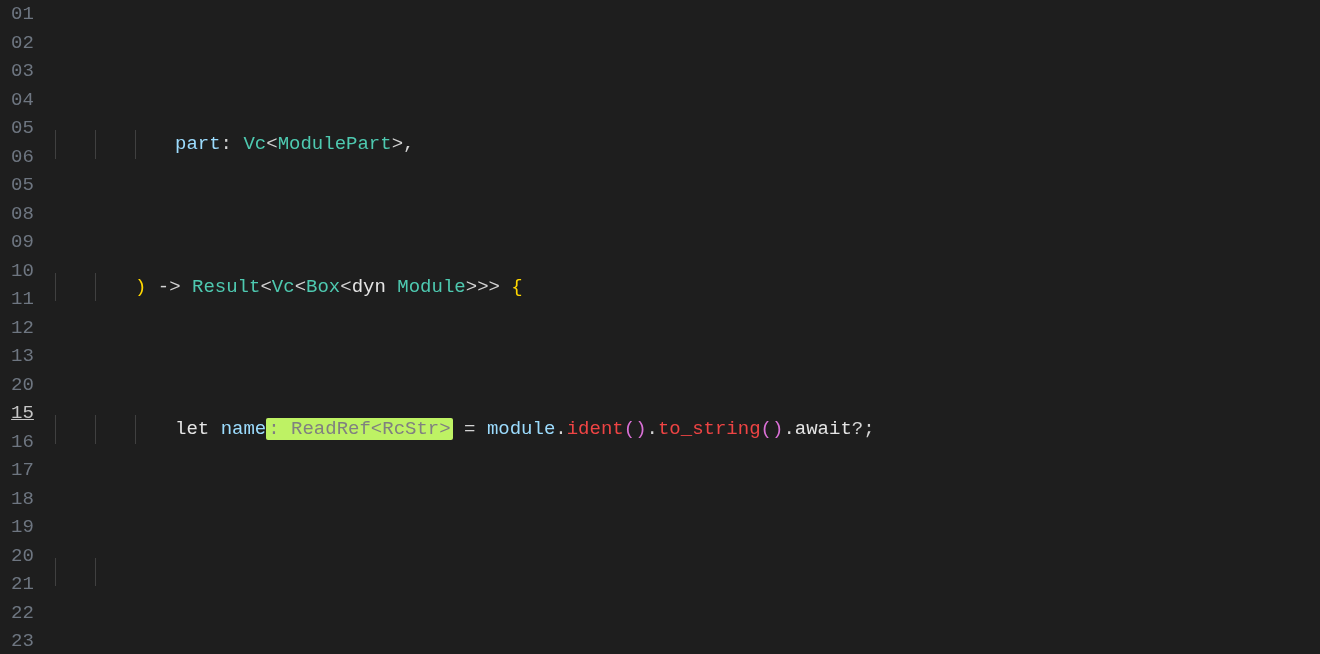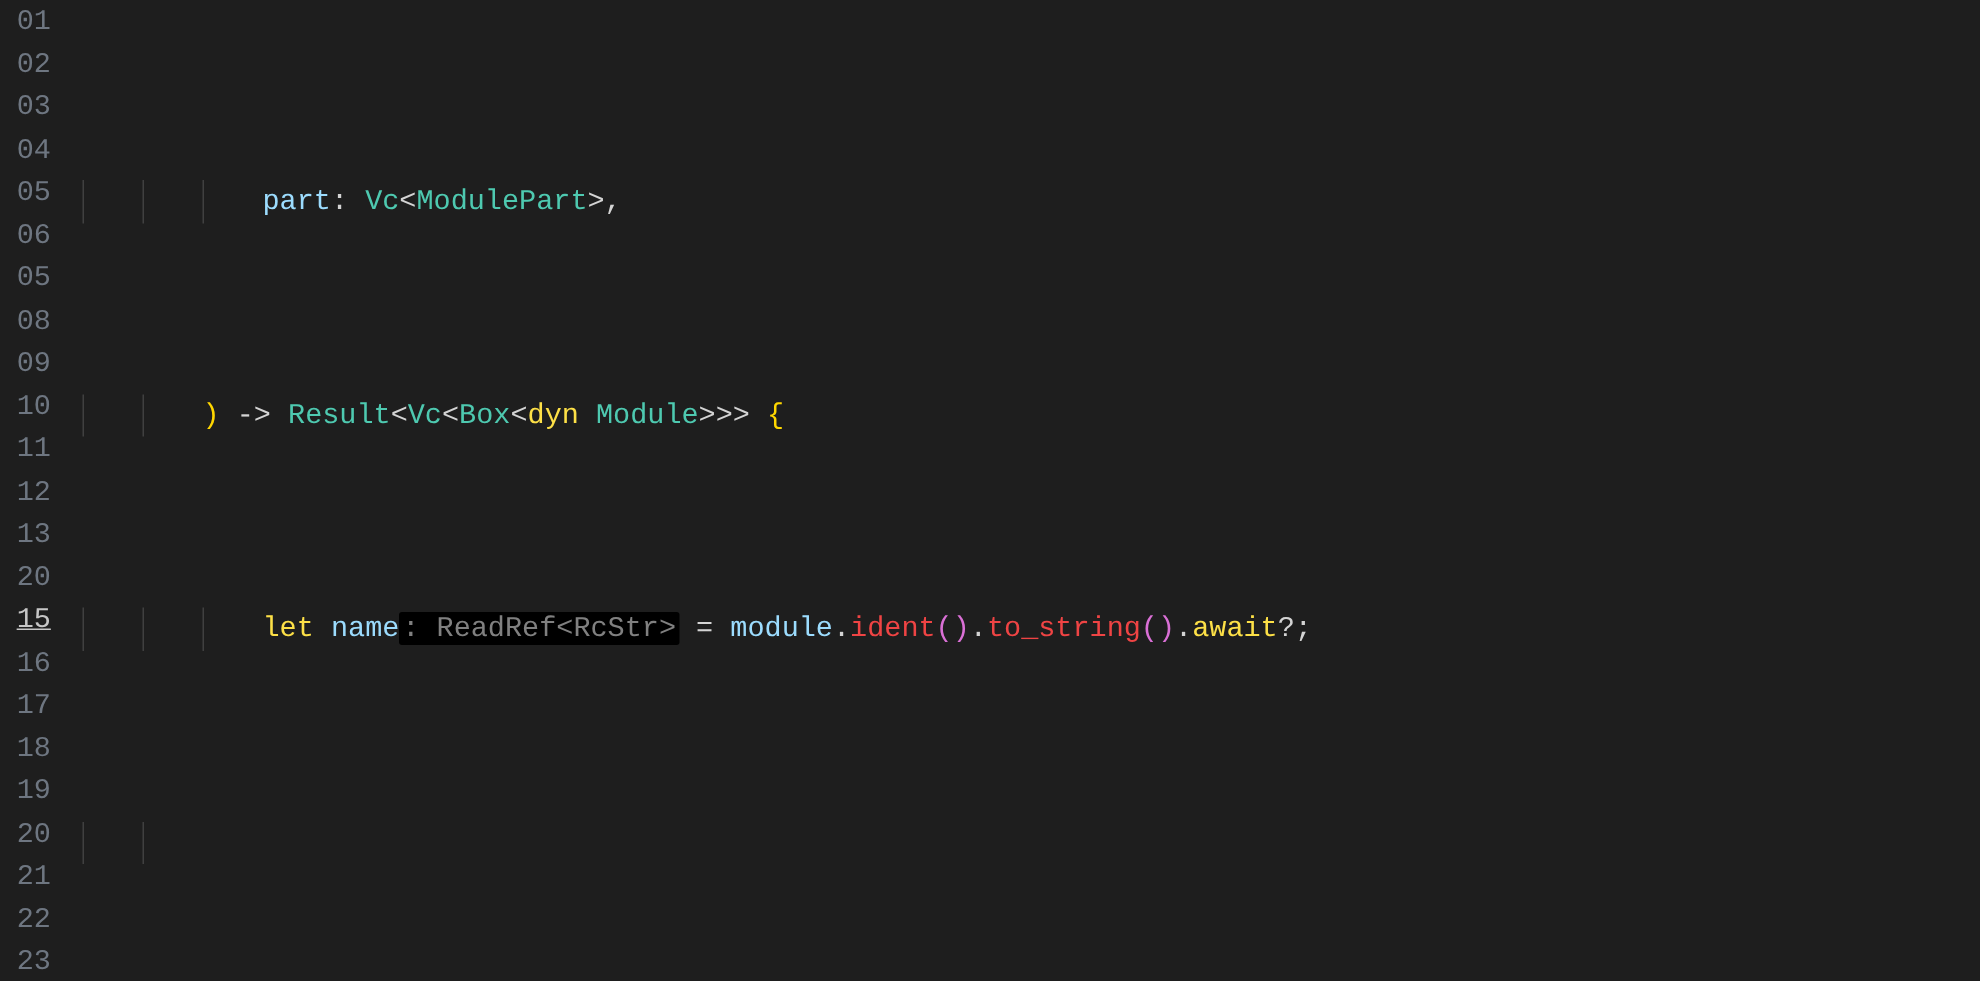--- a/index.html
+++ b/index.html
@@ -1,33 +1,33 @@
 <!DOCTYPE html>
 <html><head>
 <meta charset="utf-8">
 <style>
   * { margin:0; padding:0; box-sizing:border-box; }
   html,body { width:1320px; height:654px; background:#1e1e1e; font-family:Menlo,Consolas,"Courier New",monospace; font-size:19px; line-height:28.5px; overflow:hidden; }
   .editor { display:flex; height:100%; }
   .gutter { width:55px; flex-shrink:0; text-align:center; color:#6e7681; padding-right:10px; padding-top:0; user-select:none; }
   .gutter .ln { height:28.5px; }
   .gutter .ln.active { color:#c6c6c6;text-decoration:underline; }
-  .code { flex:1; position:relative; white-space:pre; color:#d4d4d4; padding-top:6px; }
+  .code { flex:1; position:relative; white-space:pre; color:#d4d4d4; padding-top:16px; }
   .code-line { height:28.5px; display:flex; align-items:flex-start; }
   .indent-guides { display:inline-flex; }
   .ig { display:inline-block; width:40px; height:28.5px; border-left:1px solid #404040; }
   .line-body { display:inline; }
-  .kw   { color:#fde047;margin-top:28px; }   
+  .kw   { color:#e5e5e5;margin-top:28px; }   
   .ty   { color:#4ec9b0; }   
   .fn   { color:#ef4444; }   
   .var  { color:#9cdcfe; }   
   .pun  { color:#d4d4d4; }
   .brace{ color:#ffd700; }   
   .brace2{ color:#da70d6; }
-  .typehint { background:#000000; color:#808080; padding:0 2px; border-radius:2px; }
+  .typehint { background:#bef264; color:#808080; padding:0 2px; border-radius:2px; }
 </style>
 </head>
 <body>
 
 <div class="editor">
   <div class="gutter" id="gutter">
       <div class="ln">01</div>
       <div class="ln">02</div>
       <div class="ln">03</div>
       <div class="ln">04</div>

